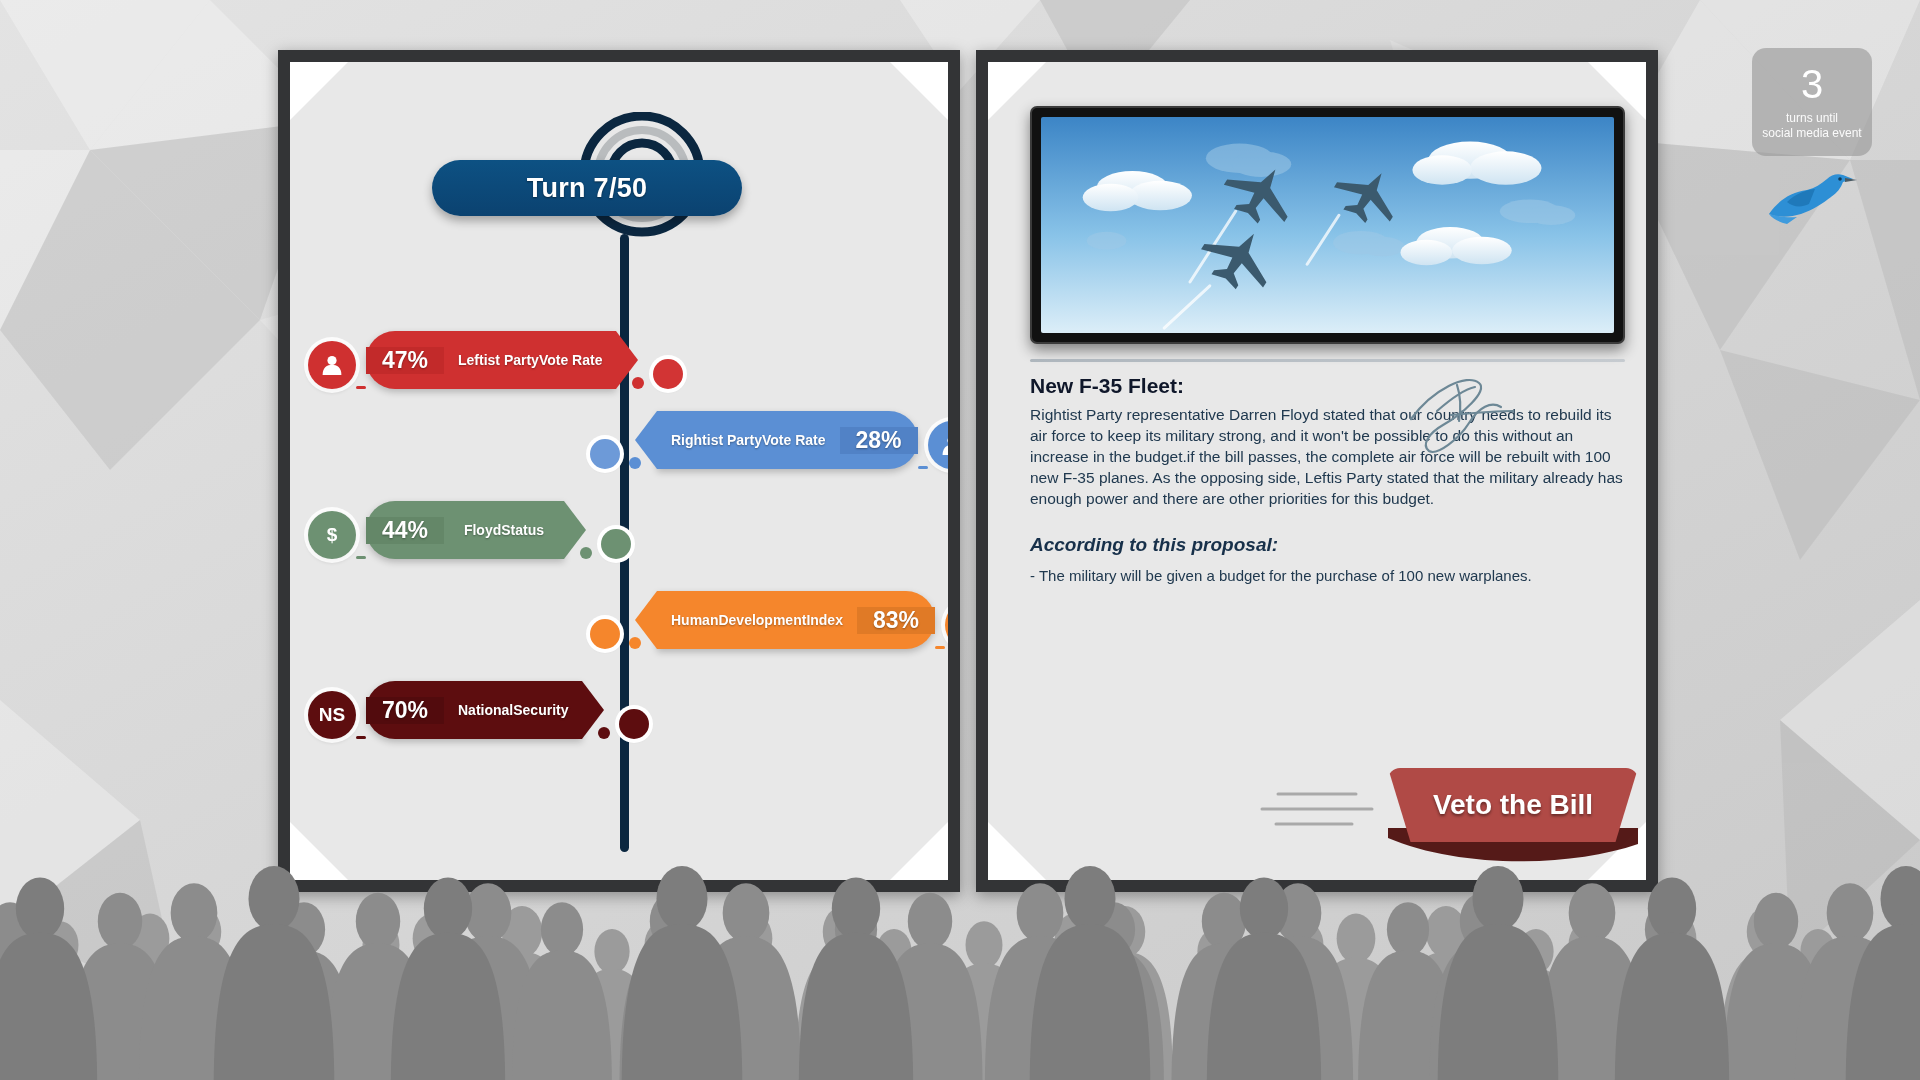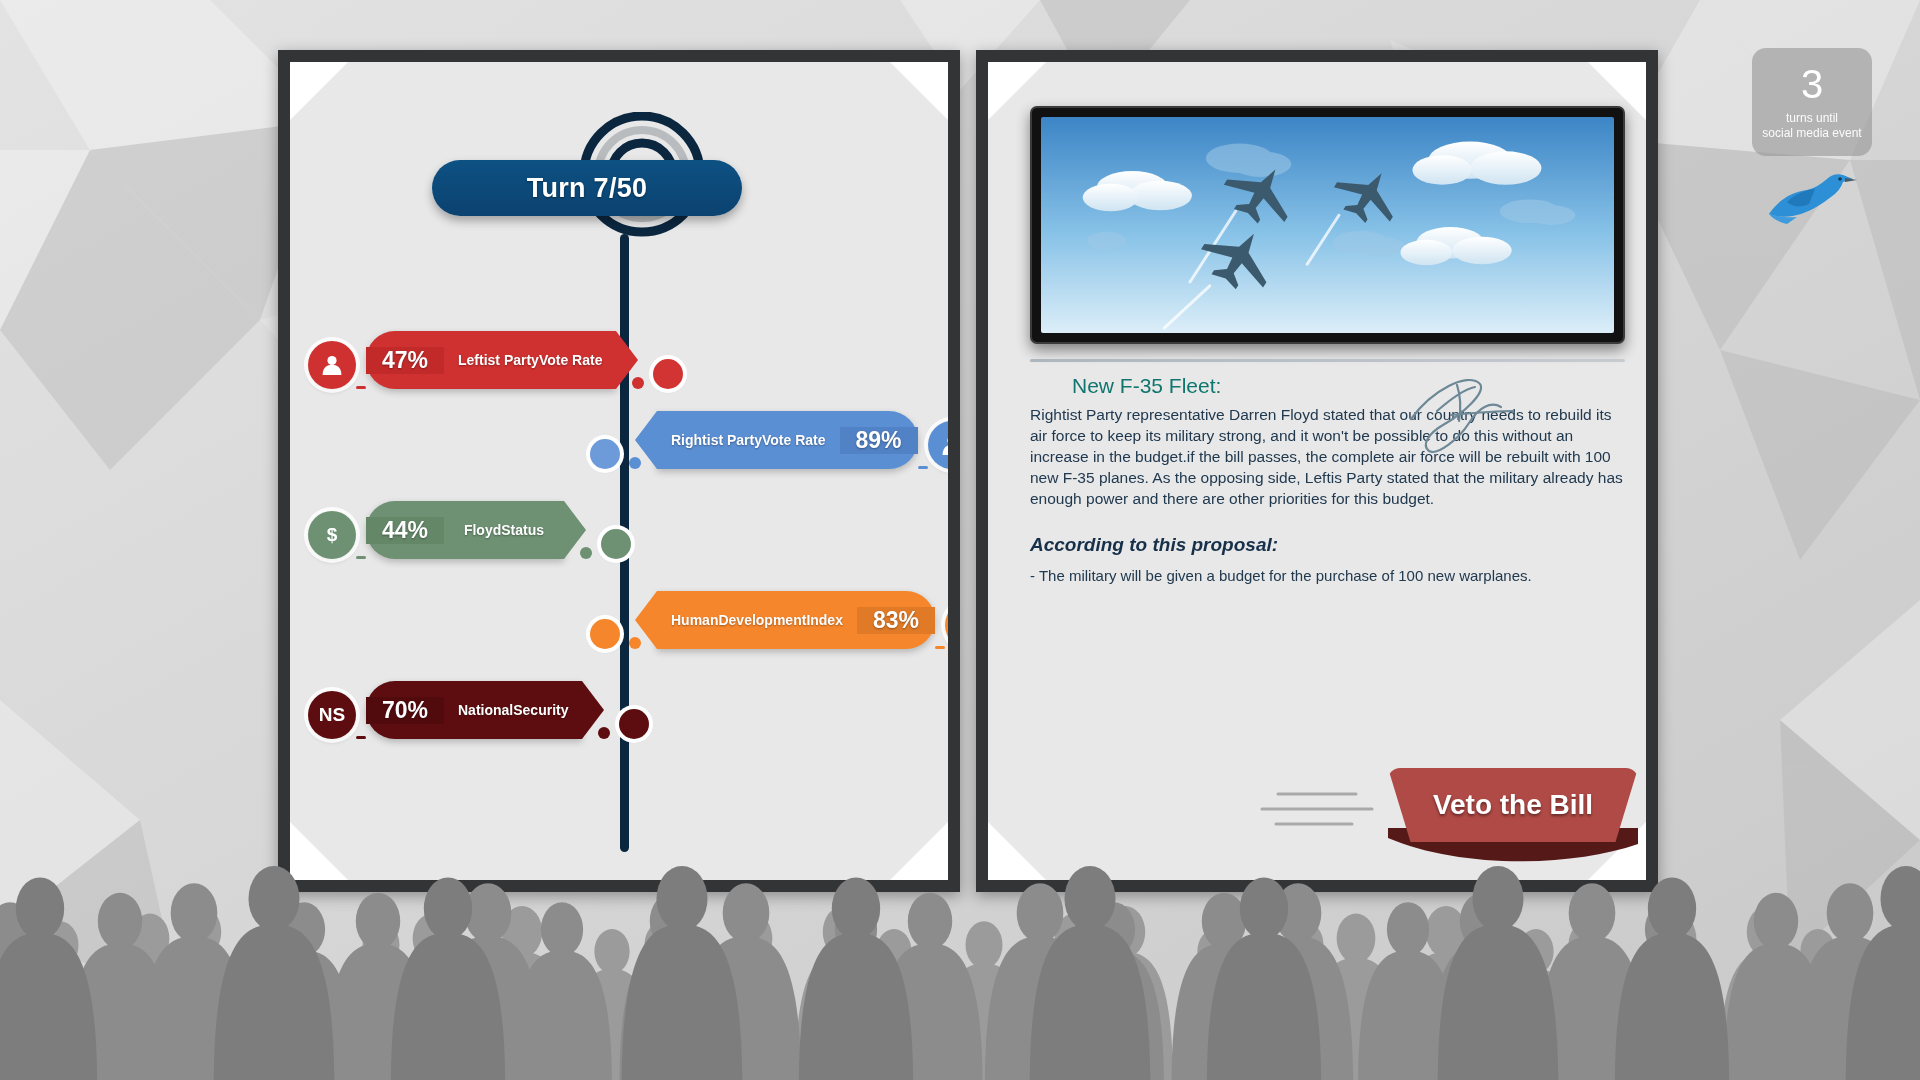--- a/index.html
+++ b/index.html
@@ -115,21 +115,21 @@
     position:absolute; left:42px; top:44px; width:595px; height:238px;
     background:#111; border-radius:7px; padding:9px;
     box-shadow:0 6px 14px rgba(0,0,0,.45);
     border:2px solid #3b3b3b;
   }
   .tv-screen { width:100%; height:100%; border-radius:2px; overflow:hidden; position:relative; }
 
   .divider { position:absolute; left:42px; top:297px; width:595px; height:3px;
              background:linear-gradient(90deg,#aeb6bd,#c6cbd0); border-radius:2px; }
 
-  .bill-title { position:absolute; left:42px; top:312px; font-size:21px; font-weight:normal; color:#0f766e;margin-left:42px; }
+  .bill-title { position:absolute; left:42px; top:312px; font-size:21px; font-weight:bold; color:#0f172a; }
   .bill-body  { position:absolute; left:42px; top:342px; width:600px;
                 font-size:15.5px; line-height:1.36; color:#20394f; }
   .prop-head  { position:absolute; left:42px; top:472px; font-size:19px;
                 font-weight:bold; font-style:italic; color:#17304a; }
   .prop-head em { font-style:italic; }
   .prop-item  { position:absolute; left:42px; top:505px; width:600px;
                 font-size:15px; color:#20394f; }
 
   .signature { position:absolute; left:415px; top:305px; }
 
@@ -270,21 +270,21 @@
             <div class="dot-small" style="background:#5b8fd4"></div>
             <div class="gap14"></div>
             <div class="pill point-left" style="background:#5b8fd4">
               <svg class="nose" viewBox="0 0 22 58" preserveAspectRatio="none">
                 <path d="M22 0 L0 29 L22 58 Z" fill="#5b8fd4"></path>
               </svg>
               <div class="seg-label" style="background:#5b8fd4">
                 <div>Rightist Party</div>
                 <div>Vote Rate</div>
               </div>
-              <div class="seg-pct" style="background:#5182c6">89%</div>
+              <div class="seg-pct" style="background:#5182c6">28%</div>
             </div>
             <div class="connector-dash" style="background:#5b8fd4"></div>
             <div class="badge-icon" style="background:#5b8fd4">
               <svg width="26" height="26" viewBox="0 0 26 26">
                 <circle cx="13" cy="8.5" r="4.6" fill="#fff"></circle>
                 <path d="M3.6 23 C3.6 15.5 8 12.8 13 12.8 C18 12.8 22.4 15.5 22.4 23 Z" fill="#fff"></path>
               </svg>
             </div>
           </div>
           <div class="stat-row left" style="top: 435px;">

